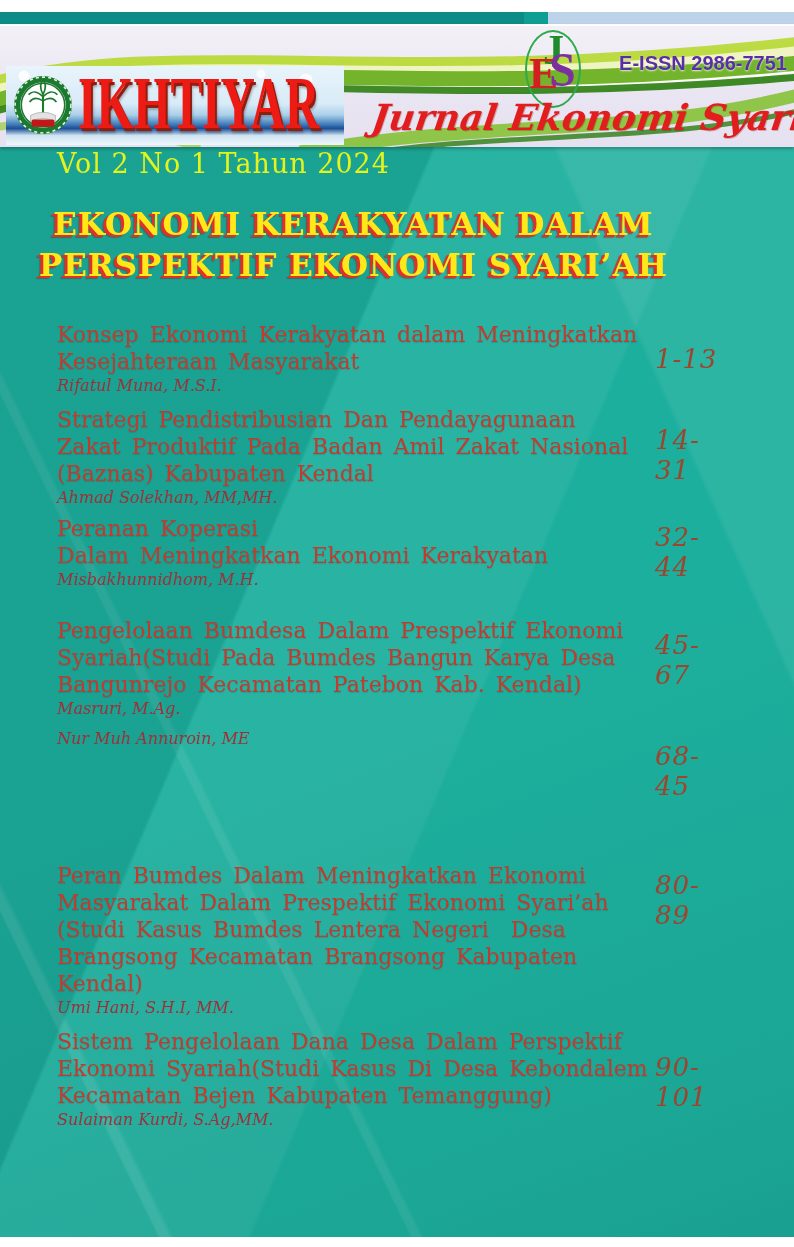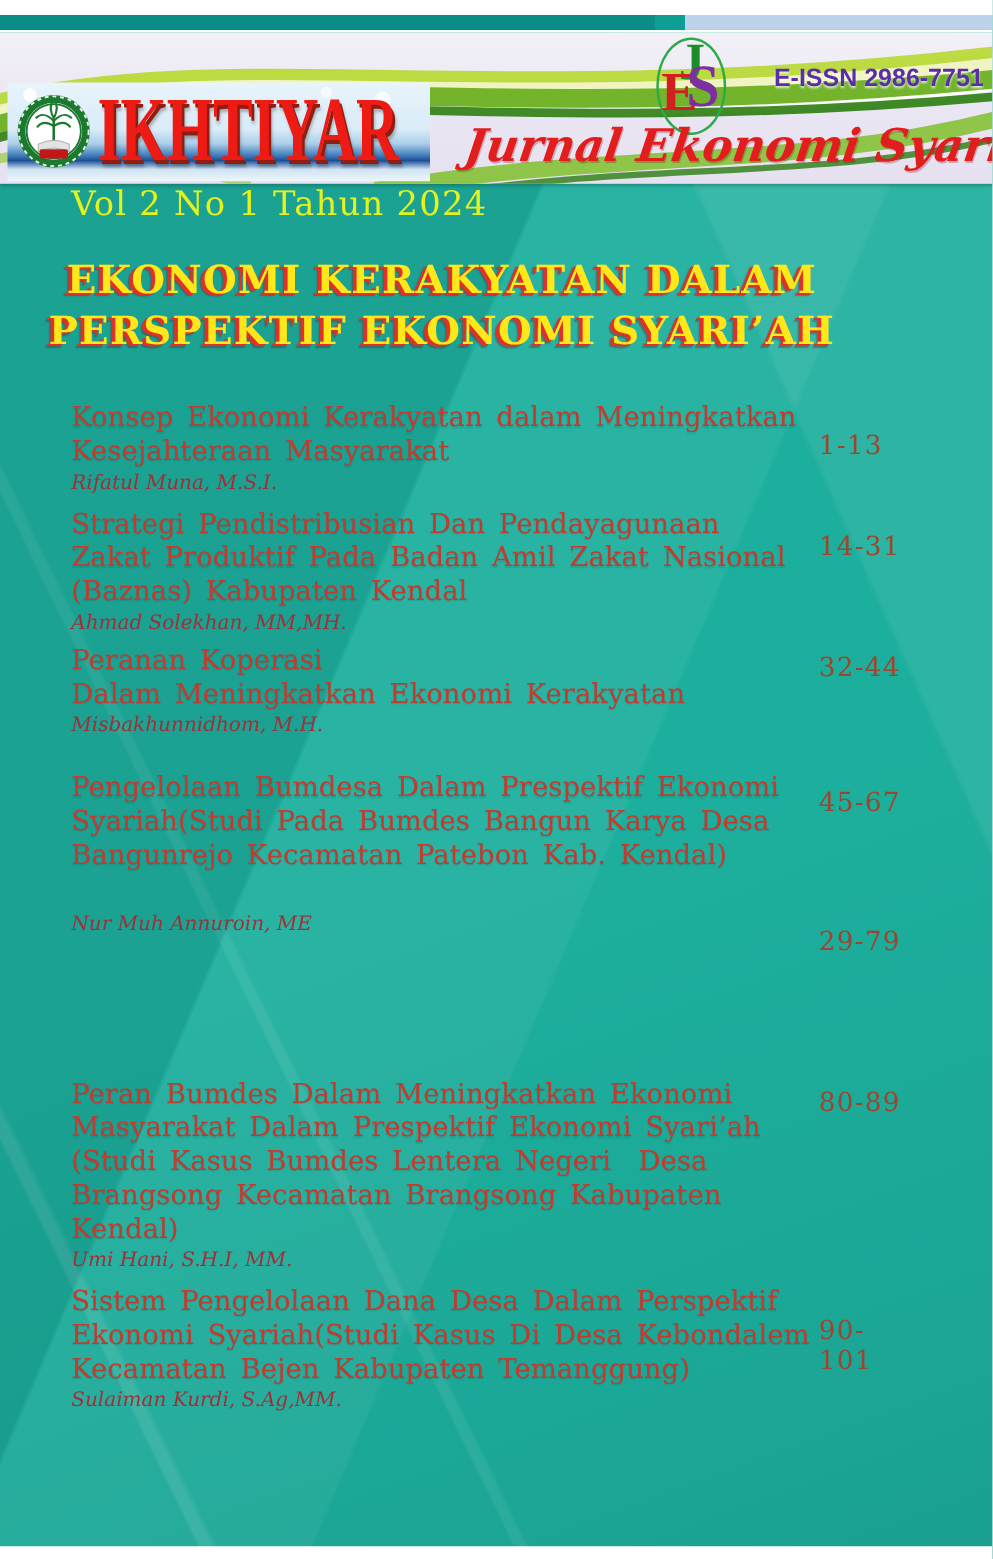--- a/index.html
+++ b/index.html
@@ -98,22 +98,23 @@
     text-shadow:0 1px 1px rgba(0,60,60,.15);
   }
   .eauthor{
     font-style:italic;
     font-size:16px;line-height:20px;
     color:#9e3138;
     margin-top:1px;
   }
   .epages{
     position:absolute;left:598px;top:0;
-    font-size:21px;color:#9c452f;
+    font-size:26px;color:#9c452f;
     letter-spacing:1px;
+    font-style:italic;
   }
   .entry:nth-of-type(1){top:309px;}  .entry:nth-of-type(1) .epages{top:23px;}
   .entry:nth-of-type(2){top:394px;}  .entry:nth-of-type(2) .epages{top:19px;}
   .entry:nth-of-type(3){top:503px;}  .entry:nth-of-type(3) .epages{top:7px;}
   .entry:nth-of-type(4){top:605px;}  .entry:nth-of-type(4) .epages{top:13px;}
   .entry:nth-of-type(5){top:716px;}  .entry:nth-of-type(5) .epages{top:13px;}
   .entry:nth-of-type(6){top:850px;}  .entry:nth-of-type(6) .epages{top:8px;}
   .entry:nth-of-type(7){top:1016px;} .entry:nth-of-type(7) .epages{top:24px;}
   
   .bottom-strip{
@@ -194,26 +195,27 @@
       <div class="etitle">Peranan Koperasi
 Dalam Meningkatkan Ekonomi Kerakyatan</div>
       <div class="eauthor">Misbakhunnidhom, M.H.</div>
       <div class="epages">32-44</div>
     </div>
 
     <div class="entry">
       <div class="etitle">Pengelolaan Bumdesa Dalam Prespektif Ekonomi
 Syariah(Studi Pada Bumdes Bangun Karya Desa
 Bangunrejo Kecamatan Patebon Kab. Kendal)</div>
+      <div class="eauthor">Masruri, M.Ag.</div>
       <div class="epages">45-67</div>
     </div>
 
     <div class="entry">
       <div class="eauthor">Nur Muh Annuroin, ME</div>
-      <div class="epages">29-79</div>
+      <div class="epages">68-45</div>
     </div>
 
     <div class="entry">
       <div class="etitle">Peran Bumdes Dalam Meningkatkan Ekonomi
 Masyarakat Dalam Prespektif Ekonomi Syari’ah
 (Studi Kasus Bumdes Lentera Negeri  Desa
 Brangsong Kecamatan Brangsong Kabupaten
 Kendal)</div>
       <div class="eauthor">Umi Hani, S.H.I,  MM.</div>
       <div class="epages">80-89</div>

